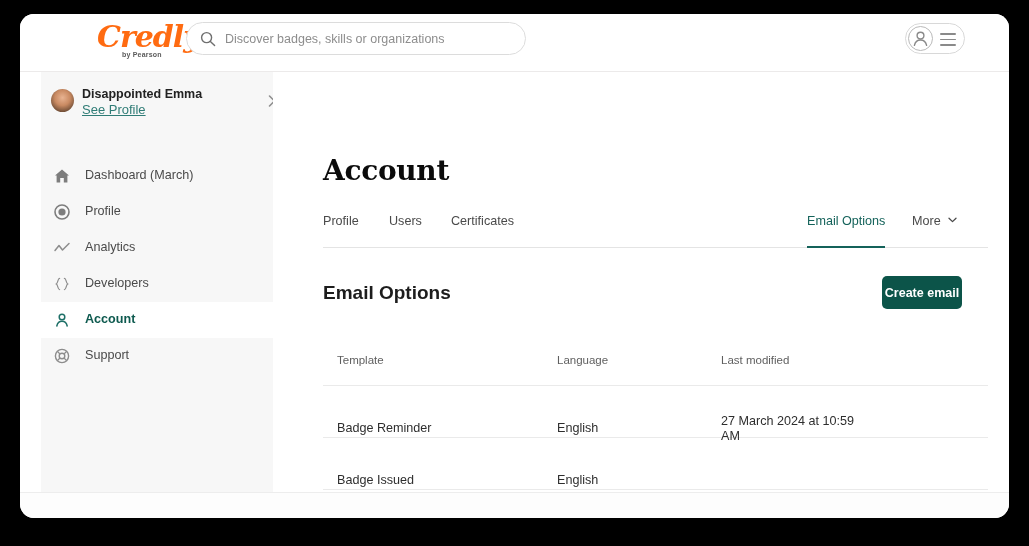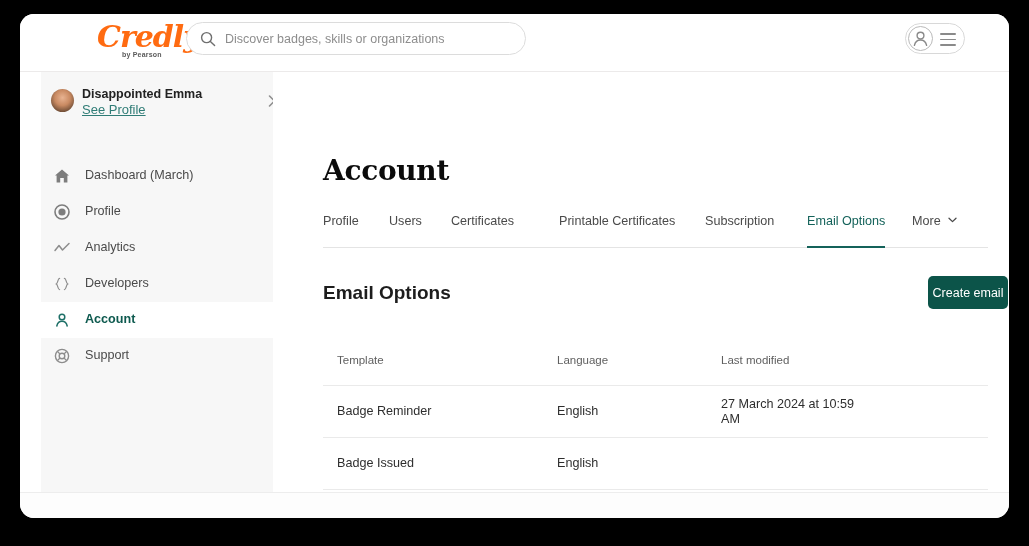--- a/index.html
+++ b/index.html
@@ -231,23 +231,22 @@
   #create-email-button {
     position: absolute;
     left: 609px; top: 204px;
     width: 80px; height: 33px;
     background: #0c5449;
     border: none;
     border-radius: 5px;
     color: #ffffff;
     font-family: "Liberation Sans", sans-serif;
     font-size: 12.5px;
-    font-weight: 400;
+    font-weight: 700;
     cursor: pointer;
-    margin-left: 46px;
   }
 
   #table {
     position: absolute;
     left: 50px; top: 270px;
     width: 665px;
   }
   .thead {
     position: relative;
     height: 44px;
@@ -263,20 +262,21 @@
   .trow {
     position: relative;
     height: 52px;
     border-bottom: 1px solid #eaeaea;
   }
   .td {
     position: absolute;
     font-size: 12.6px;
     color: #2e2e2e;
     line-height: 15px;
+    margin-top: 17px;
   }
   .col-template { left: 14px; }
   .col-language { left: 234px; }
   .col-modified { left: 398px; width: 150px; }
   .td.col-template, .td.col-language { top: 18px; }
   .td.col-modified { top: 11px; }
 
   #footer-strip {
     position: absolute;
     left: 0; top: 478px;
@@ -399,22 +399,20 @@
   </div>
 
   <div id="main">
 
     <h1 id="page-title">Account</h1>
 
     <div id="tabs">
       <div class="tab" style="left:0">Profile</div>
       <div class="tab" style="left:66px">Users</div>
       <div class="tab" style="left:128px">Certificates</div>
-      <div class="tab" style="left:236px">Printable Certificates</div>
-      <div class="tab" style="left:382px">Subscription</div>
       <div class="tab active" style="left:484px">Email Options</div>
       <div class="tab" style="left:589px">
         <span>More</span>
         <span id="tab-chevron" style="position:relative;left:4px;top:-2px;">
           <svg width="9" height="6" viewBox="0 0 9 6">
             <path d="M1 1.2 L4.5 4.6 L8 1.2" fill="none" stroke="#4a4a4a" stroke-width="1.3" stroke-linecap="round" stroke-linejoin="round"></path>
           </svg>
         </span>
       </div>
     </div>

